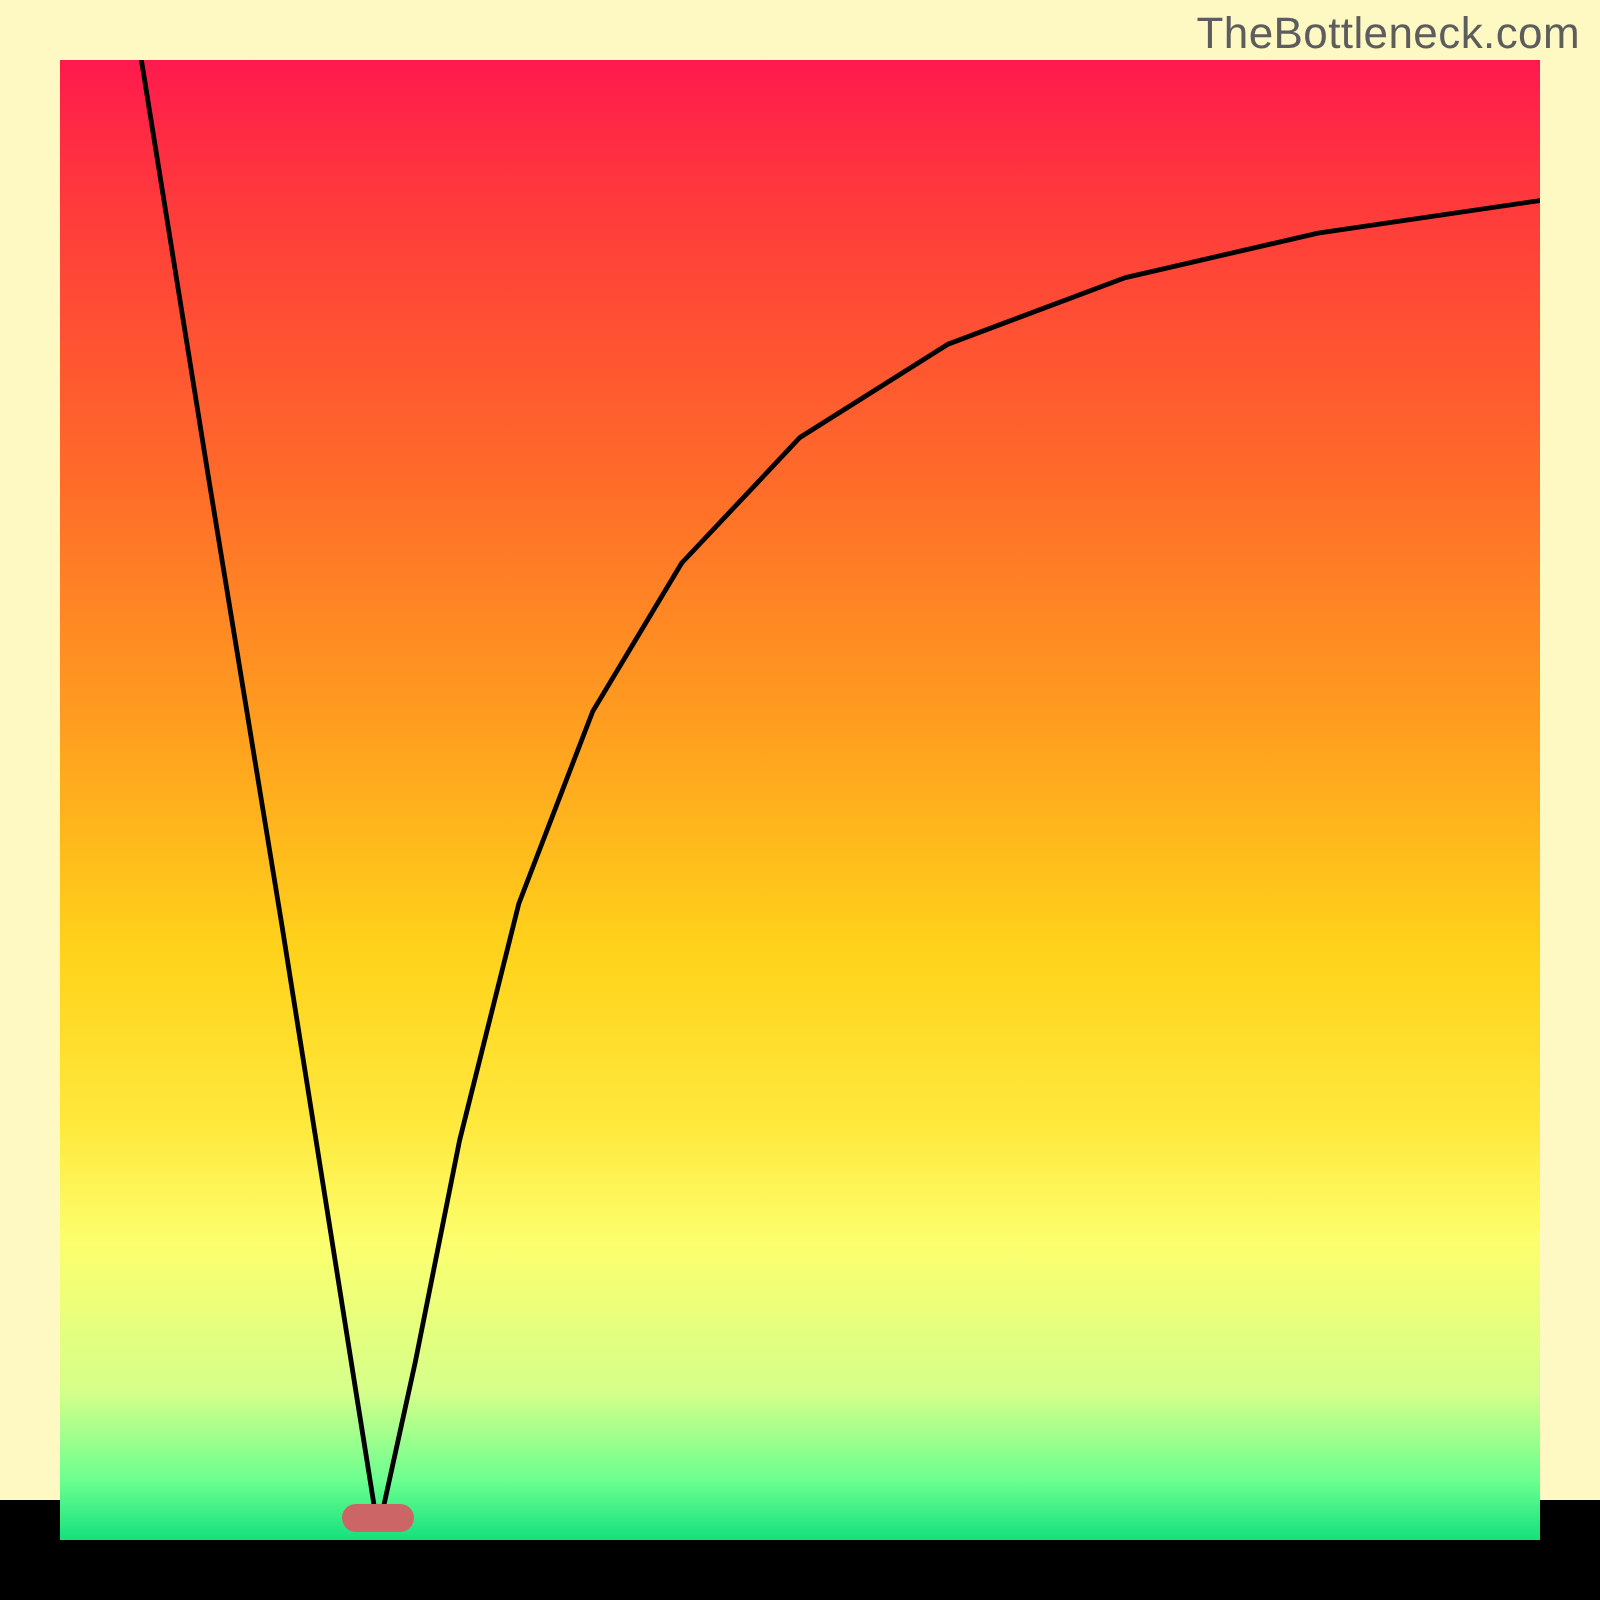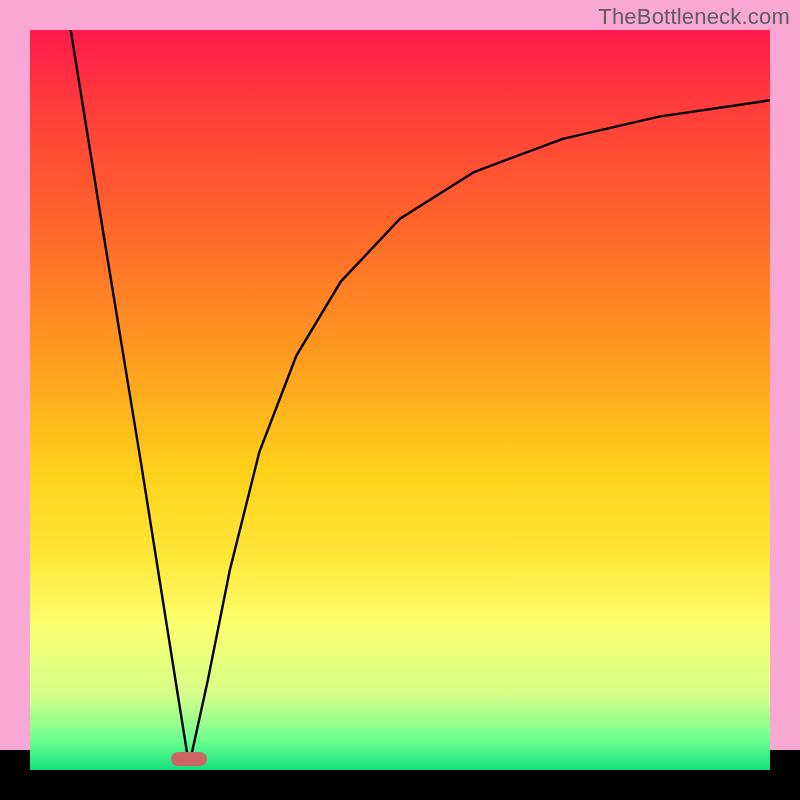--- a/index.html
+++ b/index.html
@@ -10,21 +10,21 @@
     overflow: hidden;
     background: #000;
     font-family: Arial, Helvetica, sans-serif;
   }
   .frame {
     position: absolute;
     left: 0;
     top: 0;
     width: 800px;
     height: 750px;
-    background: #f9a8d4;
+    background: #fef9c3;
   }
   .plot-area {
     position: absolute;
     left: 30px;
     top: 30px;
     width: 740px;
     height: 740px;
     background: linear-gradient(
       to bottom,
       #ff1a4d 0%,

